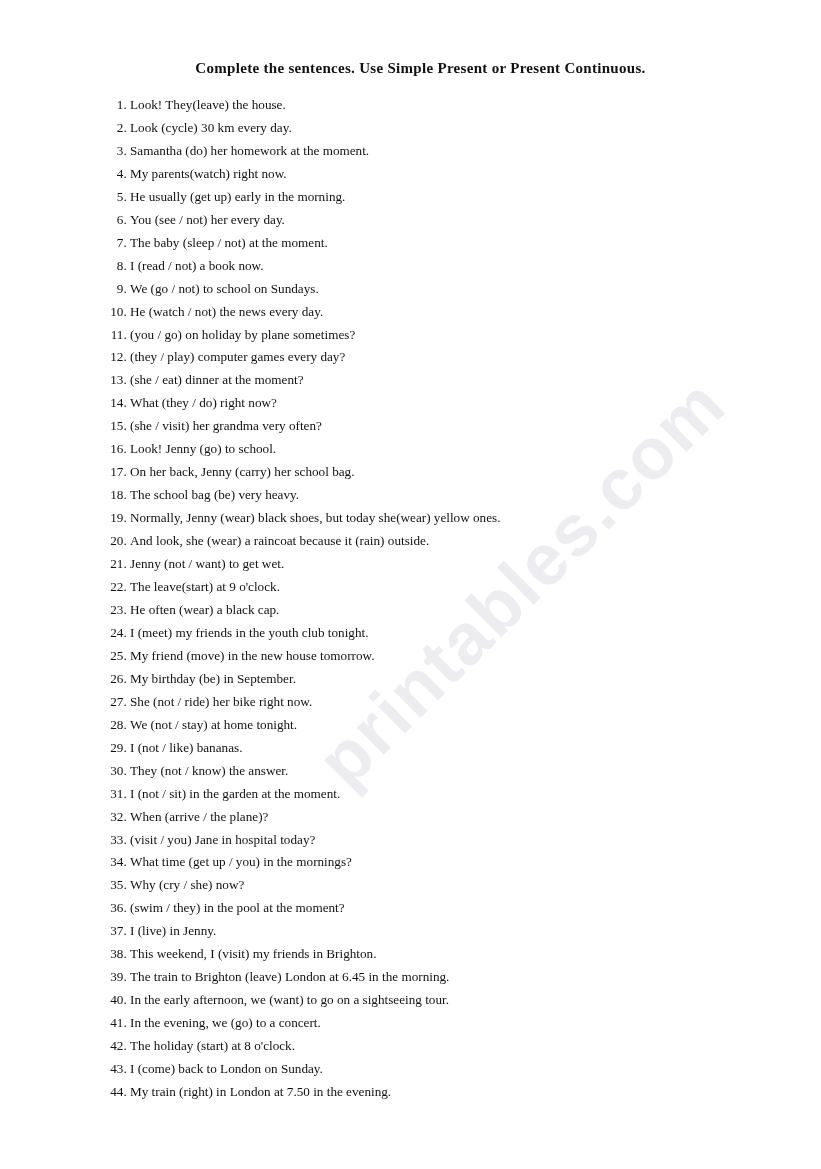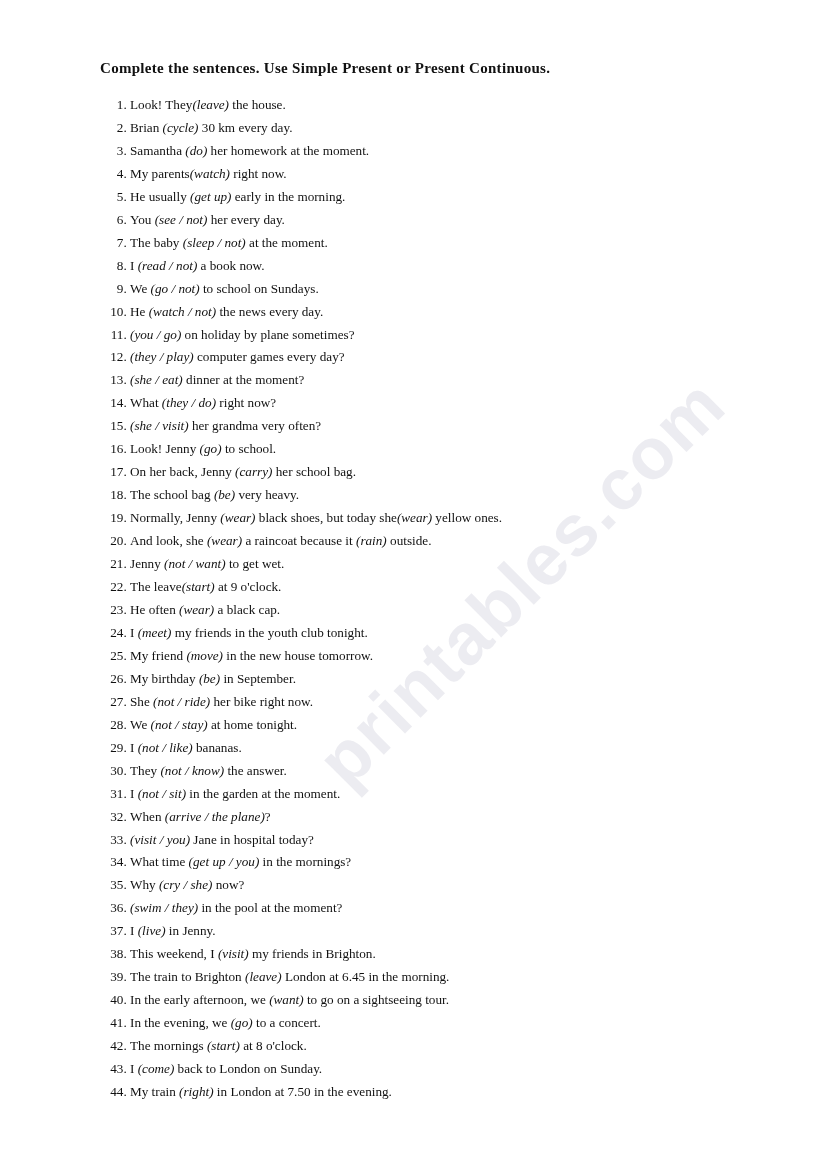--- a/index.html
+++ b/index.html
@@ -31,46 +31,45 @@
       font-family: Arial, sans-serif;
       font-weight: bold;
       pointer-events: none;
       white-space: nowrap;
       letter-spacing: 2px;
       z-index: 10;
     }
     .title {
       font-size: 15px;
       font-weight: bold;
-      text-align: left;
+      text-align: center;
       margin-bottom: 18px;
       letter-spacing: 0.3px;
     }
     ol {
       padding-left: 30px;
       list-style-type: decimal;
     }
     ol li {
       margin-bottom: 2.5px;
       line-height: 1.55;
       font-size: 13.2px;
     }
     .verb {
-      font-style: italic;
     }
   </style>
 </head>
 <body>
 
 <div class="page">
   <div class="watermark">printables.com</div>
   <div class="title">Complete the sentences. Use Simple Present or Present Continuous.</div>
   <ol id="sentence-list">
   <li><span>Look! They</span><span class="verb">(leave)</span><span> the house.</span></li>
-      <li><span>Brian </span><span class="verb">(cycle)</span><span> 30 km every day.</span></li>
+      <li><span>Look </span><span class="verb">(cycle)</span><span> 30 km every day.</span></li>
       <li><span>Samantha </span><span class="verb">(do)</span><span> her homework at the moment.</span></li>
       <li><span>My parents</span><span class="verb">(watch)</span><span> right now.</span></li>
       <li><span>He usually </span><span class="verb">(get up)</span><span> early in the morning.</span></li>
       <li><span>You </span><span class="verb">(see / not)</span><span> her every day.</span></li>
       <li><span>The baby </span><span class="verb">(sleep / not)</span><span> at the moment.</span></li>
       <li><span>I </span><span class="verb">(read / not)</span><span> a book now.</span></li>
       <li><span>We </span><span class="verb">(go / not)</span><span> to school on Sundays.</span></li>
       <li><span>He </span><span class="verb">(watch / not)</span><span> the news every day.</span></li>
       <li><span> </span><span class="verb">(you / go)</span><span> on holiday by plane sometimes?</span></li>
       <li><span></span><span class="verb">(they / play)</span><span> computer games every day?</span></li>
@@ -96,17 +95,17 @@
       <li><span>When </span><span class="verb">(arrive / the plane)</span><span>?</span></li>
       <li><span></span><span class="verb">(visit / you)</span><span> Jane in hospital today?</span></li>
       <li><span>What time </span><span class="verb">(get up / you)</span><span> in the mornings?</span></li>
       <li><span>Why </span><span class="verb">(cry / she)</span><span> now?</span></li>
       <li><span></span><span class="verb">(swim / they)</span><span> in the pool at the moment?</span></li>
       <li><span>I </span><span class="verb">(live)</span><span> in Jenny.</span></li>
       <li><span>This weekend, I </span><span class="verb">(visit)</span><span> my friends in Brighton.</span></li>
       <li><span>The train to Brighton </span><span class="verb">(leave)</span><span> London at 6.45 in the morning.</span></li>
       <li><span>In the early afternoon, we </span><span class="verb">(want)</span><span> to go on a sightseeing tour.</span></li>
       <li><span>In the evening, we </span><span class="verb">(go)</span><span> to a concert.</span></li>
-      <li><span>The mornings </span><span class="verb">(start)</span><span> at 8 o'clock.</span></li>
+      <li><span>The holiday </span><span class="verb">(start)</span><span> at 8 o'clock.</span></li>
       <li><span>I </span><span class="verb">(come)</span><span> back to London on Sunday.</span></li>
       <li><span>My train </span><span class="verb">(right)</span><span> in London at 7.50 in the evening.</span></li>
     </ol>
 </div>
 
 </body></html>

